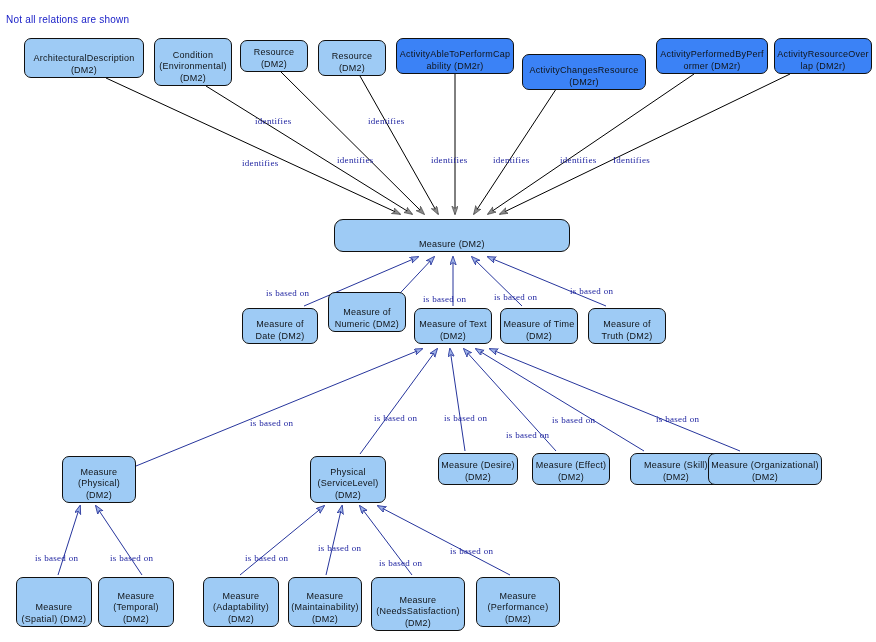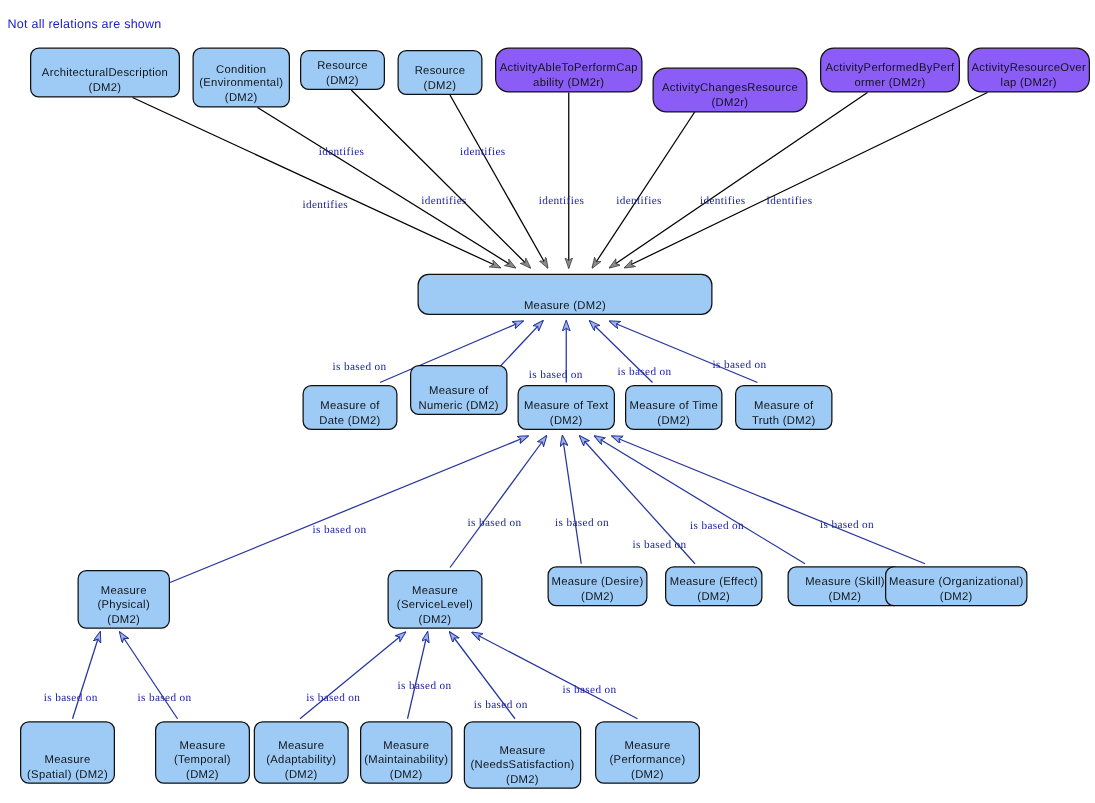--- a/index.html
+++ b/index.html
@@ -59,22 +59,21 @@
     letter-spacing: 0.25px;
     padding: 1px 2px;
     overflow: hidden;
     word-break: break-word;
     font-family: "Liberation Sans", sans-serif;
   }
   .node.blue {
     background: #9ecbf5;
   }
   .node.green {
-    background: #8b5cf6;
-    border-radius: 11px;
+    background: #3b82f6;
   }
   .node.wide {
     border-radius: 9px;
   }
   .node-label {
     display: block;
     width: 100%;
   }
 </style>
 </head>
@@ -191,38 +190,38 @@
       <div class="node blue" style="left: 500px; top: 308px; width: 78px; height: 36px;">
         <span class="node-label">Measure of Time (DM2)</span>
       </div>
       <div class="node blue" style="left: 588px; top: 308px; width: 78px; height: 36px;">
         <span class="node-label">Measure of Truth (DM2)</span>
       </div>
       <div class="node blue" style="left: 62px; top: 456px; width: 74px; height: 47px;">
         <span class="node-label">Measure (Physical) (DM2)</span>
       </div>
       <div class="node blue" style="left: 310px; top: 456px; width: 76px; height: 47px;">
-        <span class="node-label">Measure (ServiceLevel) (DM2)</span>
+        <span class="node-label">Physical (ServiceLevel) (DM2)</span>
       </div>
       <div class="node blue" style="left: 438px; top: 453px; width: 80px; height: 32px;">
         <span class="node-label">Measure (Desire) (DM2)</span>
       </div>
       <div class="node blue" style="left: 532px; top: 453px; width: 78px; height: 32px;">
         <span class="node-label">Measure (Effect) (DM2)</span>
       </div>
       <div class="node blue" style="left: 630px; top: 453px; width: 92px; height: 32px;">
         <span class="node-label">Measure (Skill) (DM2)</span>
       </div>
       <div class="node blue" style="left: 708px; top: 453px; width: 114px; height: 32px;">
         <span class="node-label">Measure (Organizational) (DM2)</span>
       </div>
       <div class="node blue" style="left: 16px; top: 577px; width: 76px; height: 50px;">
         <span class="node-label">Measure (Spatial) (DM2)</span>
       </div>
-      <div class="node blue" style="left: 124px; top: 577px; width: 76px; height: 50px;">
+      <div class="node blue" style="left: 98px; top: 577px; width: 76px; height: 50px;">
         <span class="node-label">Measure (Temporal) (DM2)</span>
       </div>
       <div class="node blue" style="left: 203px; top: 577px; width: 76px; height: 50px;">
         <span class="node-label">Measure (Adaptability) (DM2)</span>
       </div>
       <div class="node blue" style="left: 288px; top: 577px; width: 74px; height: 50px;">
         <span class="node-label">Measure (Maintainability) (DM2)</span>
       </div>
       <div class="node blue" style="left: 371px; top: 577px; width: 94px; height: 54px;">
         <span class="node-label">Measure (NeedsSatisfaction) (DM2)</span>

